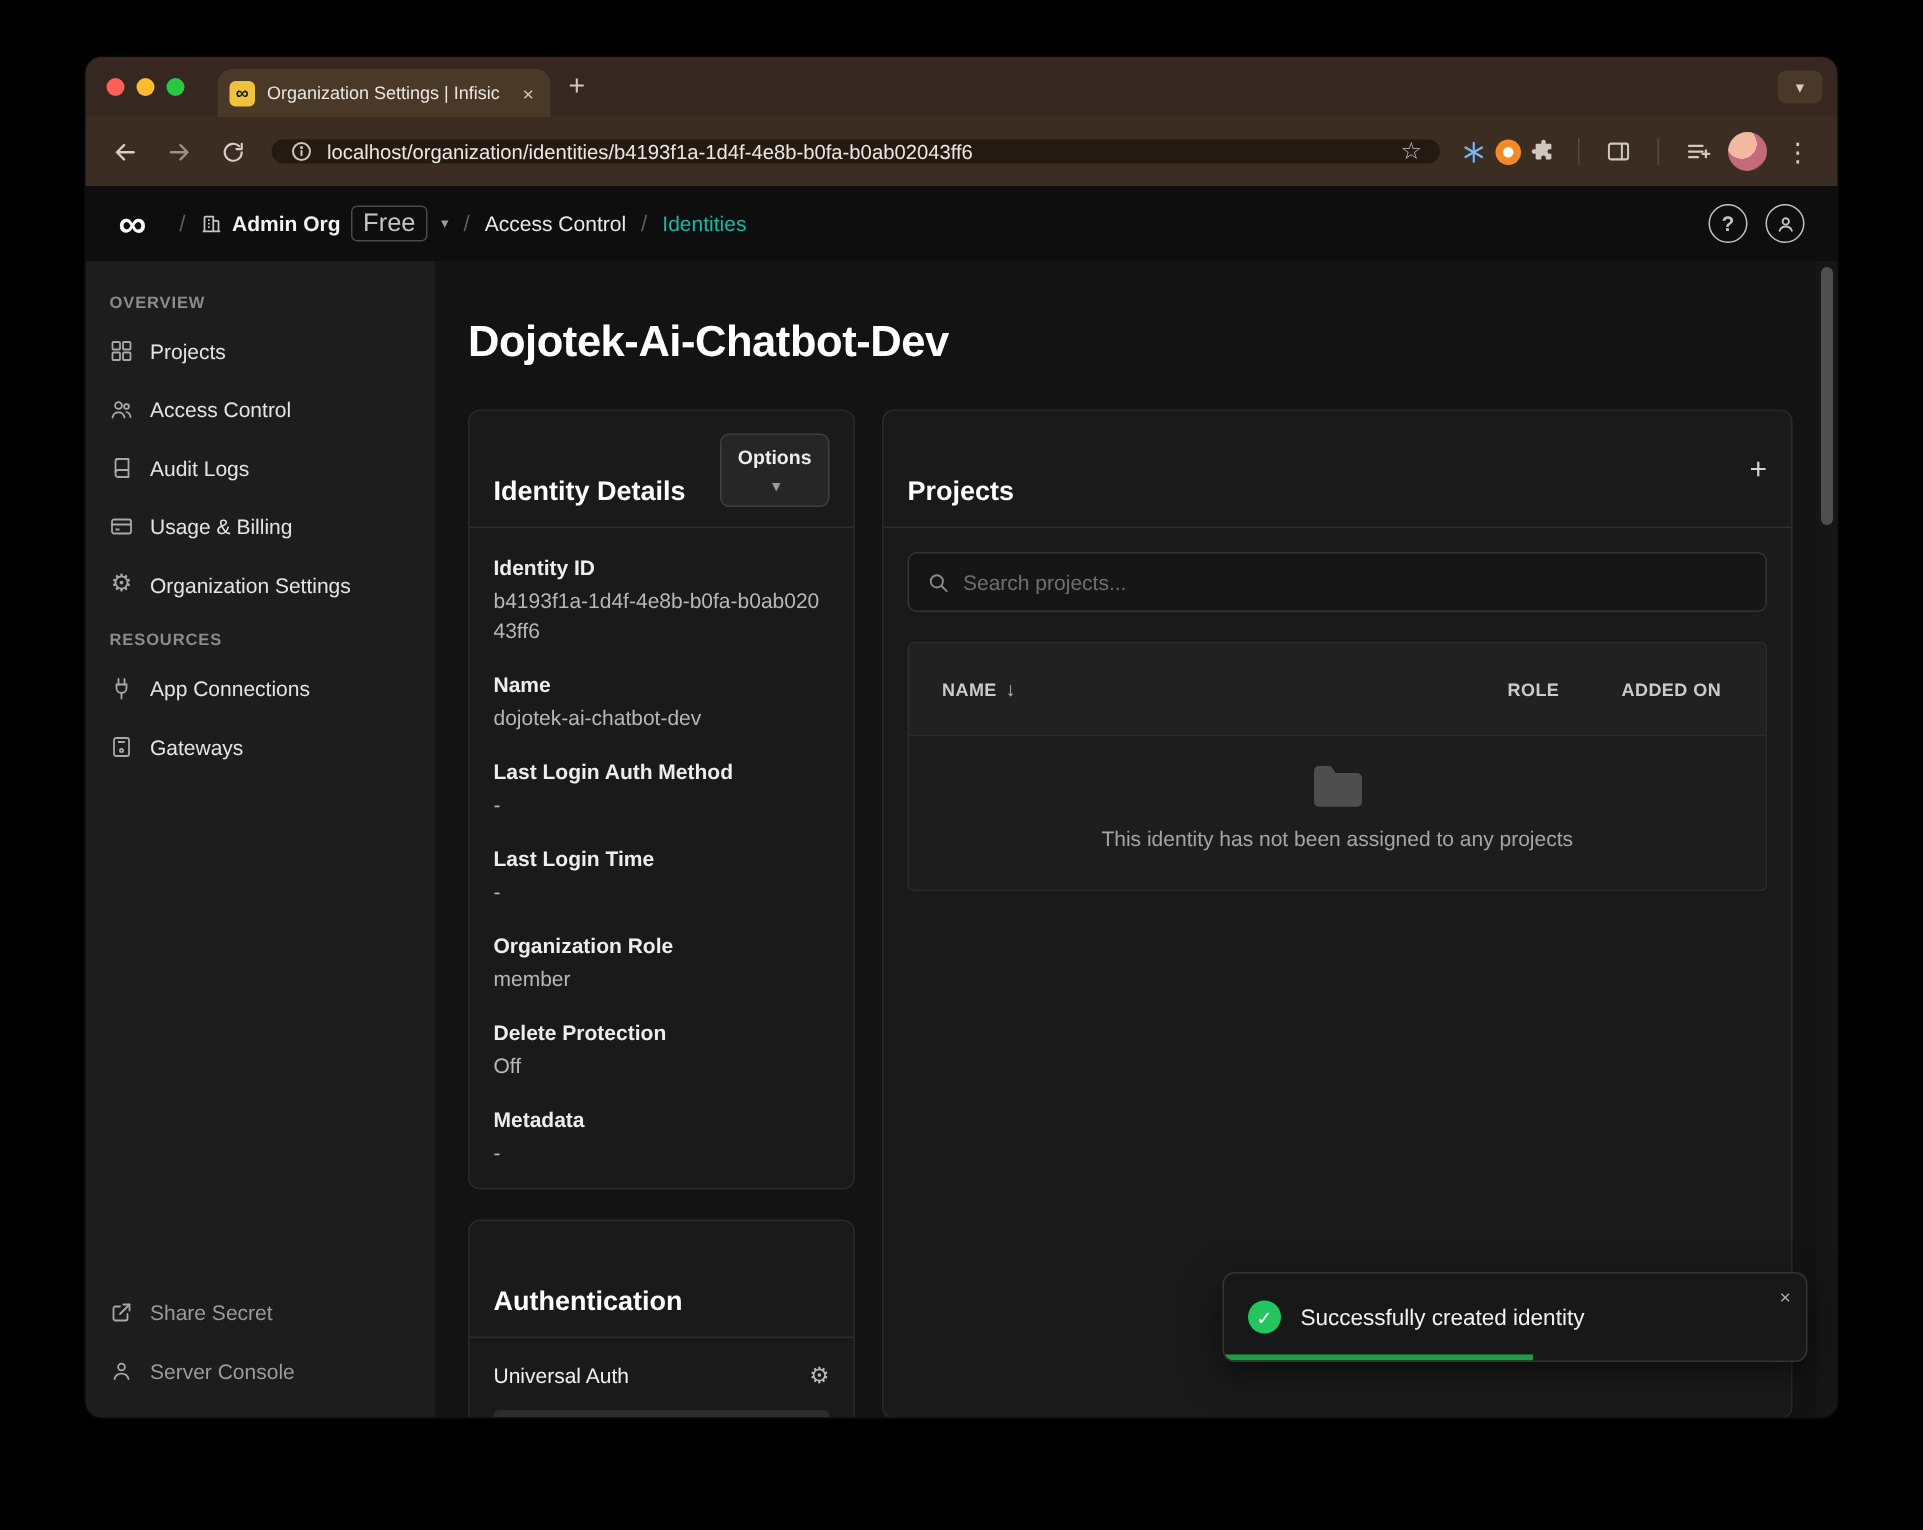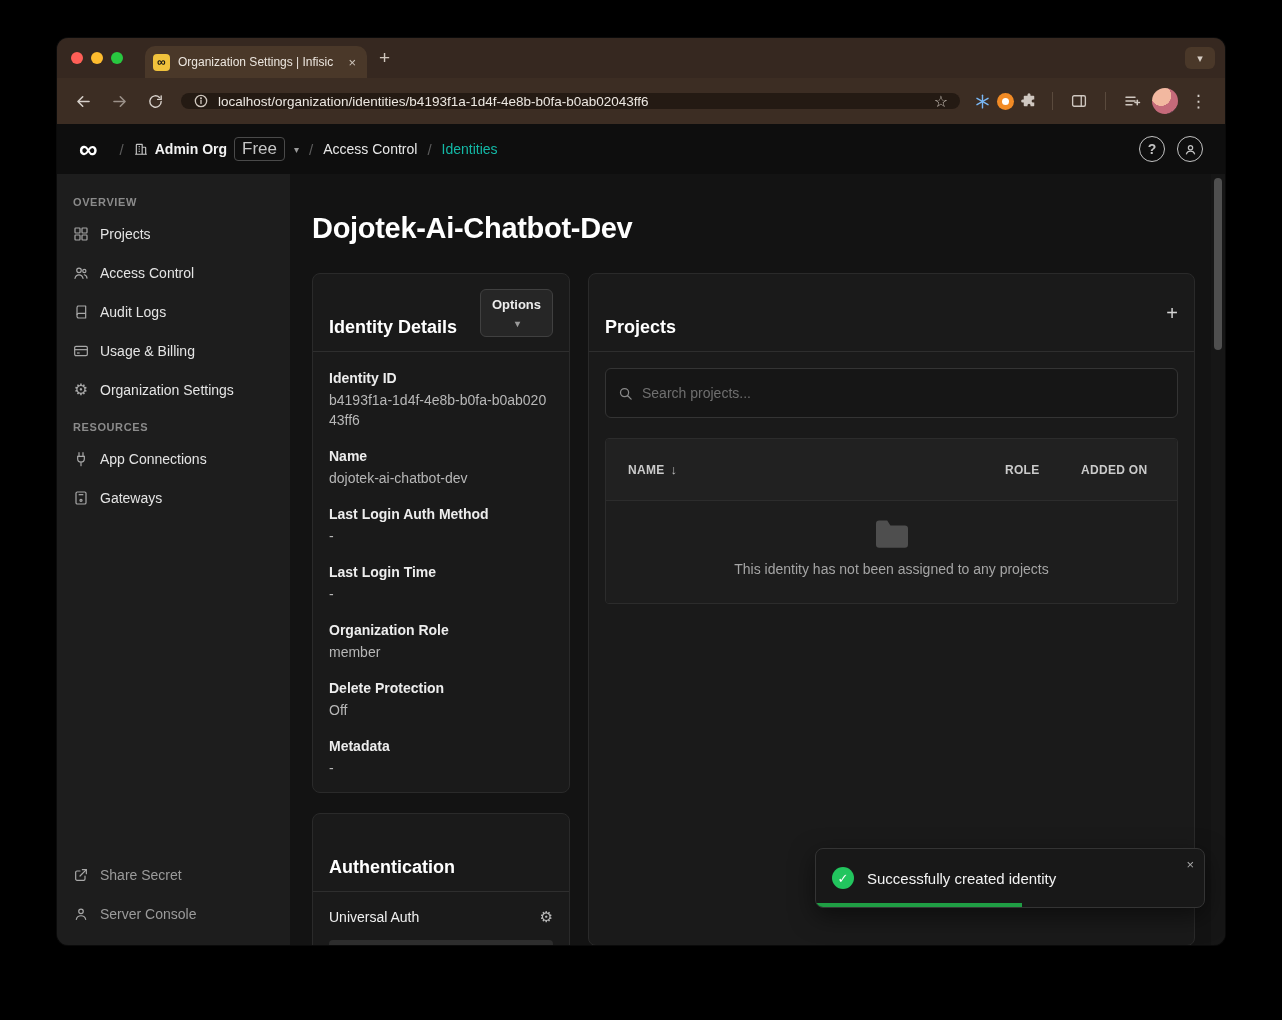--- a/index.html
+++ b/index.html
@@ -87,21 +87,21 @@
   .auth-row { display:flex; align-items:center; justify-content:space-between; padding:16px 16px 12px; }
   .auth-method { font-size:14px; color:#f0f0f0; }
   .auth-gear { font-size:15px; color:#b9b9b9; }
   .add-auth-btn { display:block; width:calc(100% - 32px); margin:2px 16px 0; height:30px; background:#2d2d2d;
                   border:none; border-radius:4px; color:#dcdcdc; font-size:13px; font-weight:600;
                   font-family:"Liberation Sans", sans-serif; }
 
   .projects-card { flex:1; height:673px; }
   .proj-plus { font-size:20px; color:#d4d4d4; line-height:1; }
   .proj-body { padding:16px; }
-  .search-box { display:flex; align-items:center; gap:9px; height:50px; background:#161616;
+  .search-box { display:flex; align-items:center; gap:9px; height:40px; background:#161616;
                 border:1px solid #343434; border-radius:6px; padding:0 12px; }
   .search-box input { flex:1; background:transparent; border:none; outline:none; color:#d8d8d8;
                       font-size:14px; font-family:"Liberation Sans", sans-serif; }
   .search-box input::placeholder { color:#6f6f6f; }
   .proj-table { margin-top:20px; border:1px solid #2c2c2c; border-radius:4px; overflow:hidden; }
   .pt-head { display:grid; grid-template-columns:1fr 76px 96px; background:#212121; min-height:62px;
              align-items:center; border-bottom:1px solid #2c2c2c; }
   .pt-head .pt-cell { font-size:12px; font-weight:700; color:#cbcbcb; letter-spacing:.3px; padding-right:10px; }
   .pt-cell.name { padding-left:22px; display:flex; align-items:center; gap:6px; }
   .sort-arrow { font-size:13px; color:#bdbdbd; }

